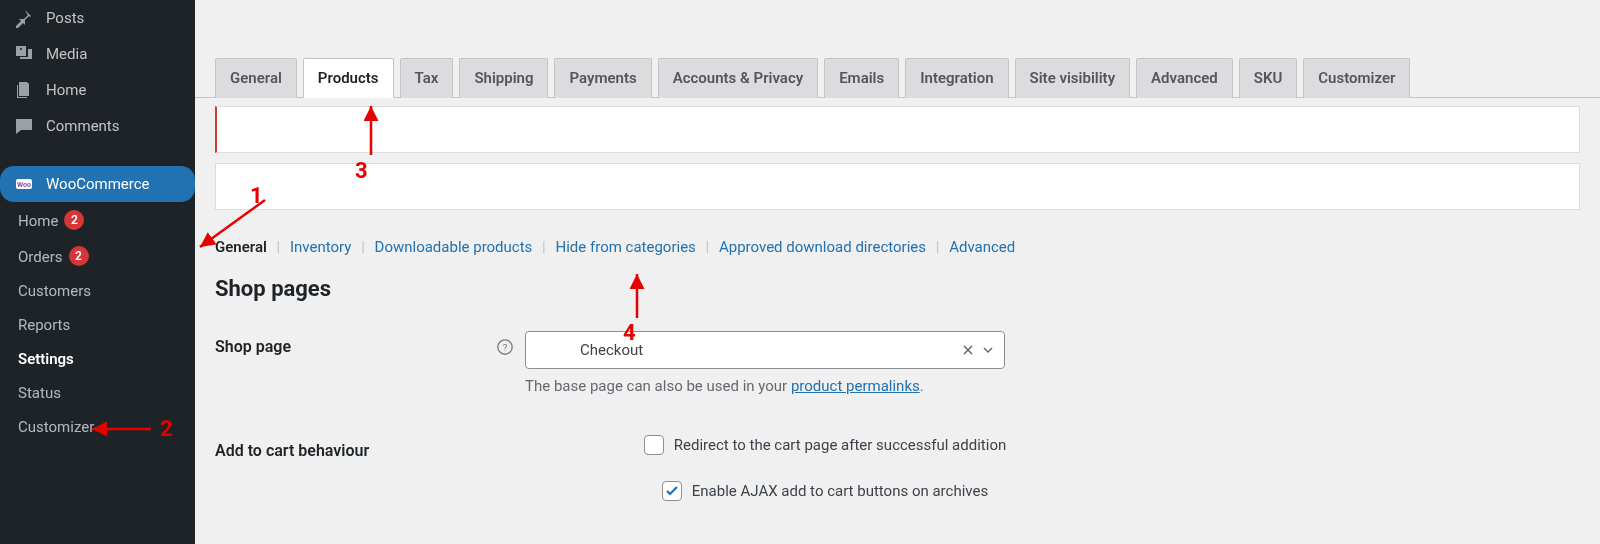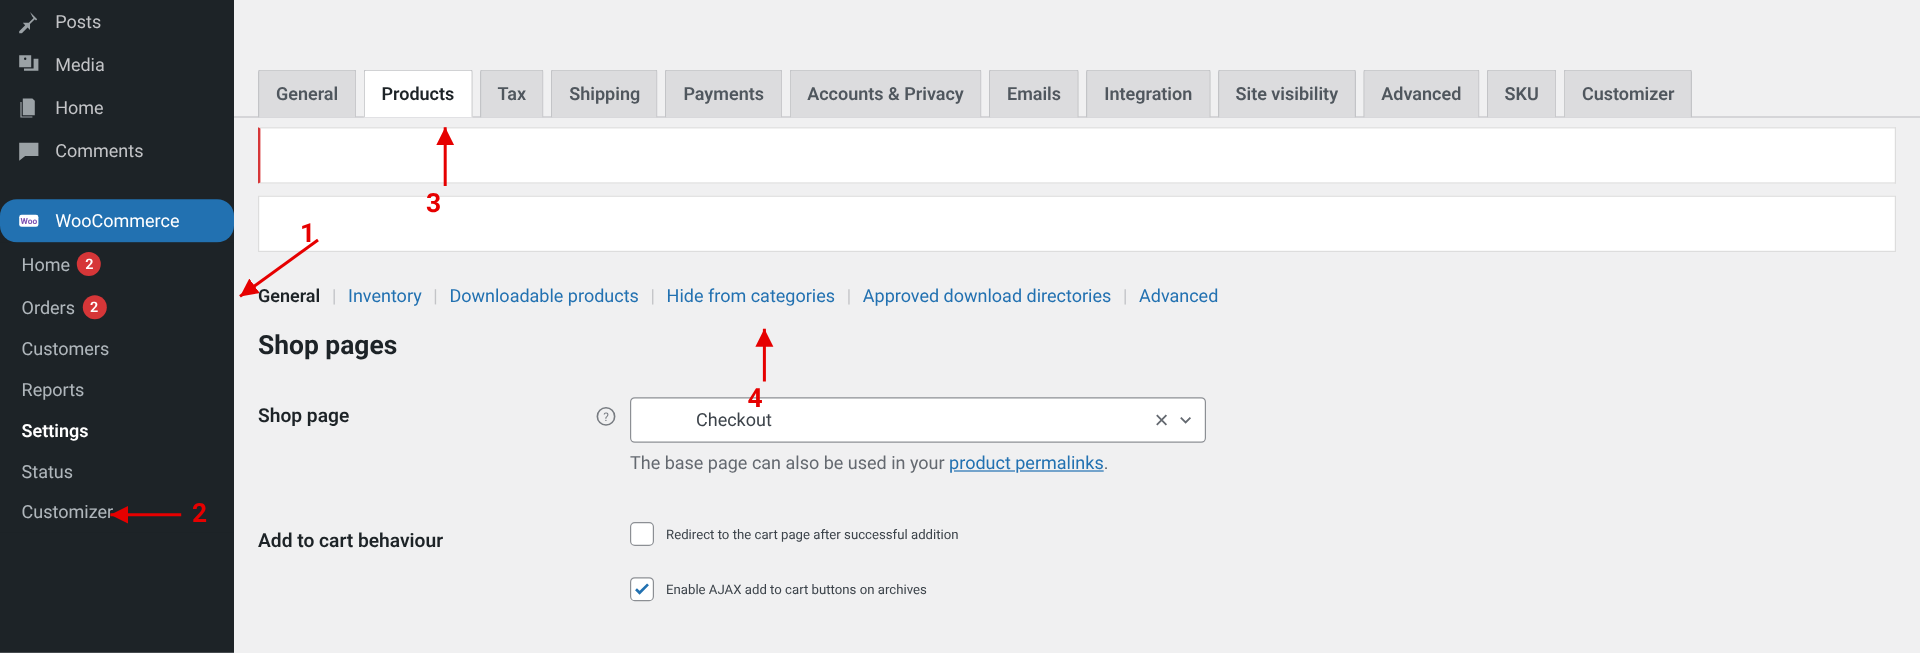--- a/index.html
+++ b/index.html
@@ -207,21 +207,22 @@
     .help-text a {
       color: #2271b1;
       text-decoration: underline;
       cursor: pointer;
     }
 
     .checkbox-row {
       display: flex;
       align-items: center;
       gap: 10px;
-      font-size: 11px;
+      font-size: 15px;
+      justify-content: center;
     }
     .checkbox {
       width: 20px;
       height: 20px;
       border: 1px solid #8c8f94;
       border-radius: 4px;
       display: inline-flex;
       align-items: center;
       justify-content: center;
       background: #fff;

